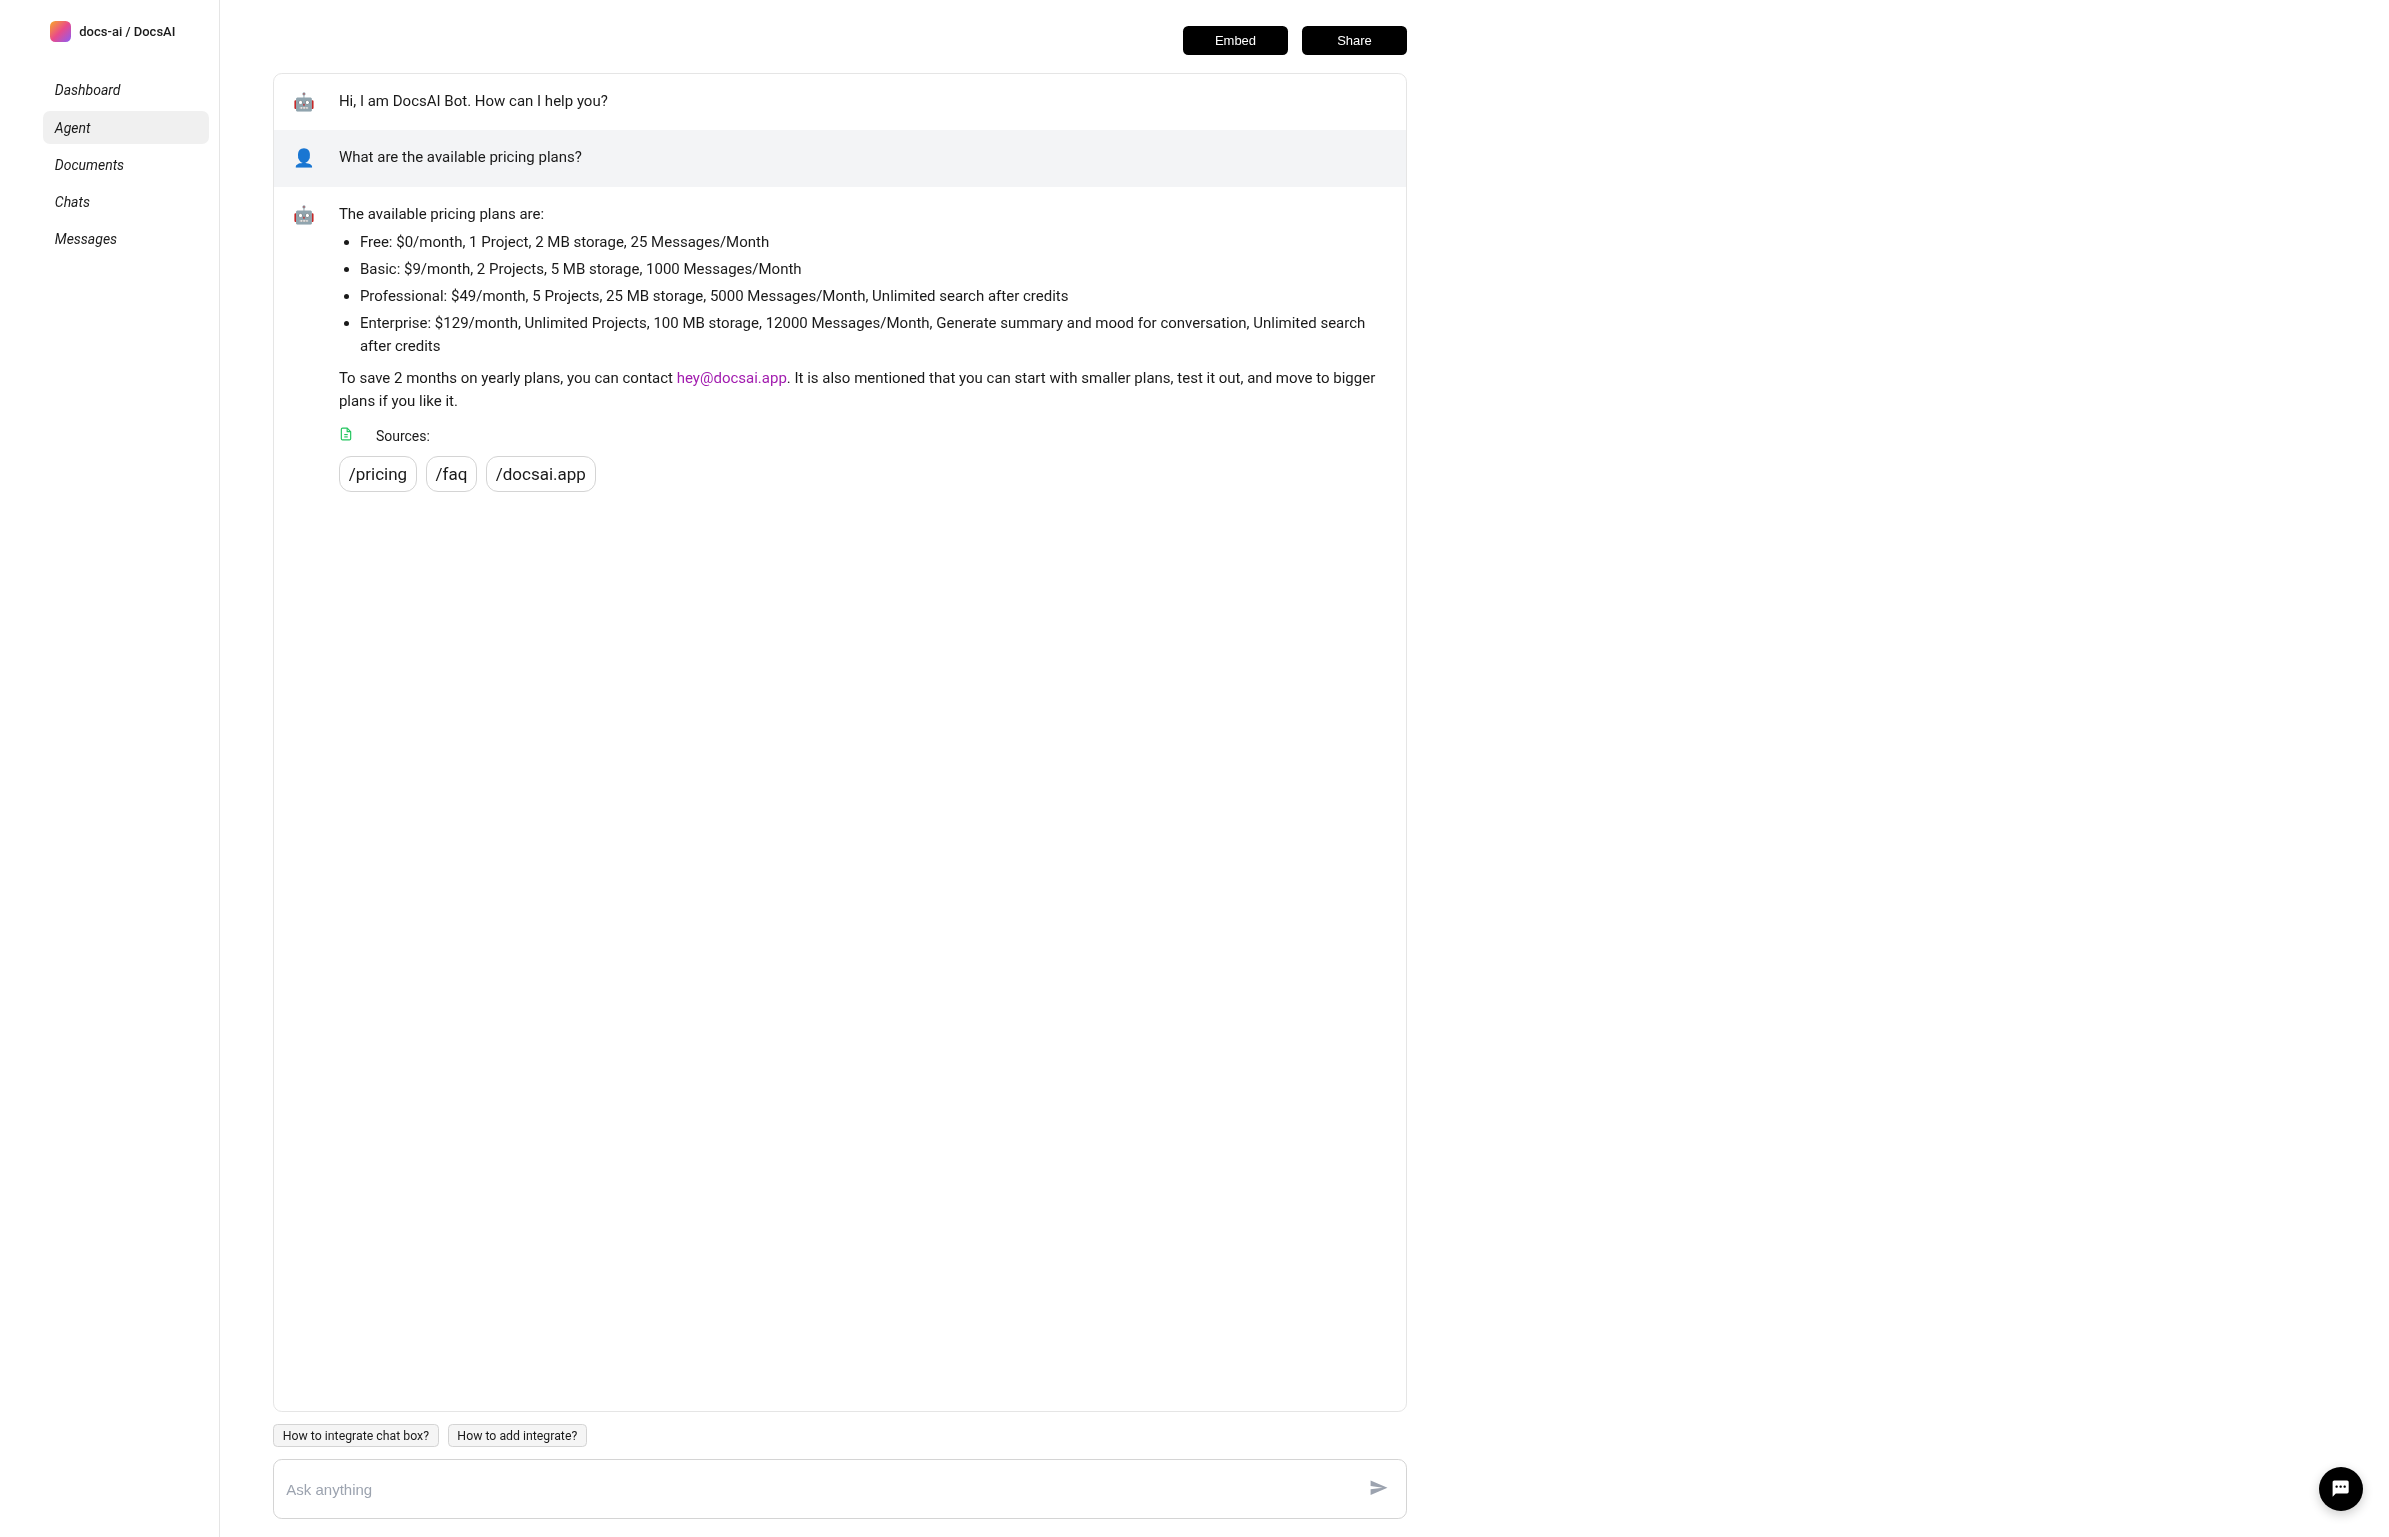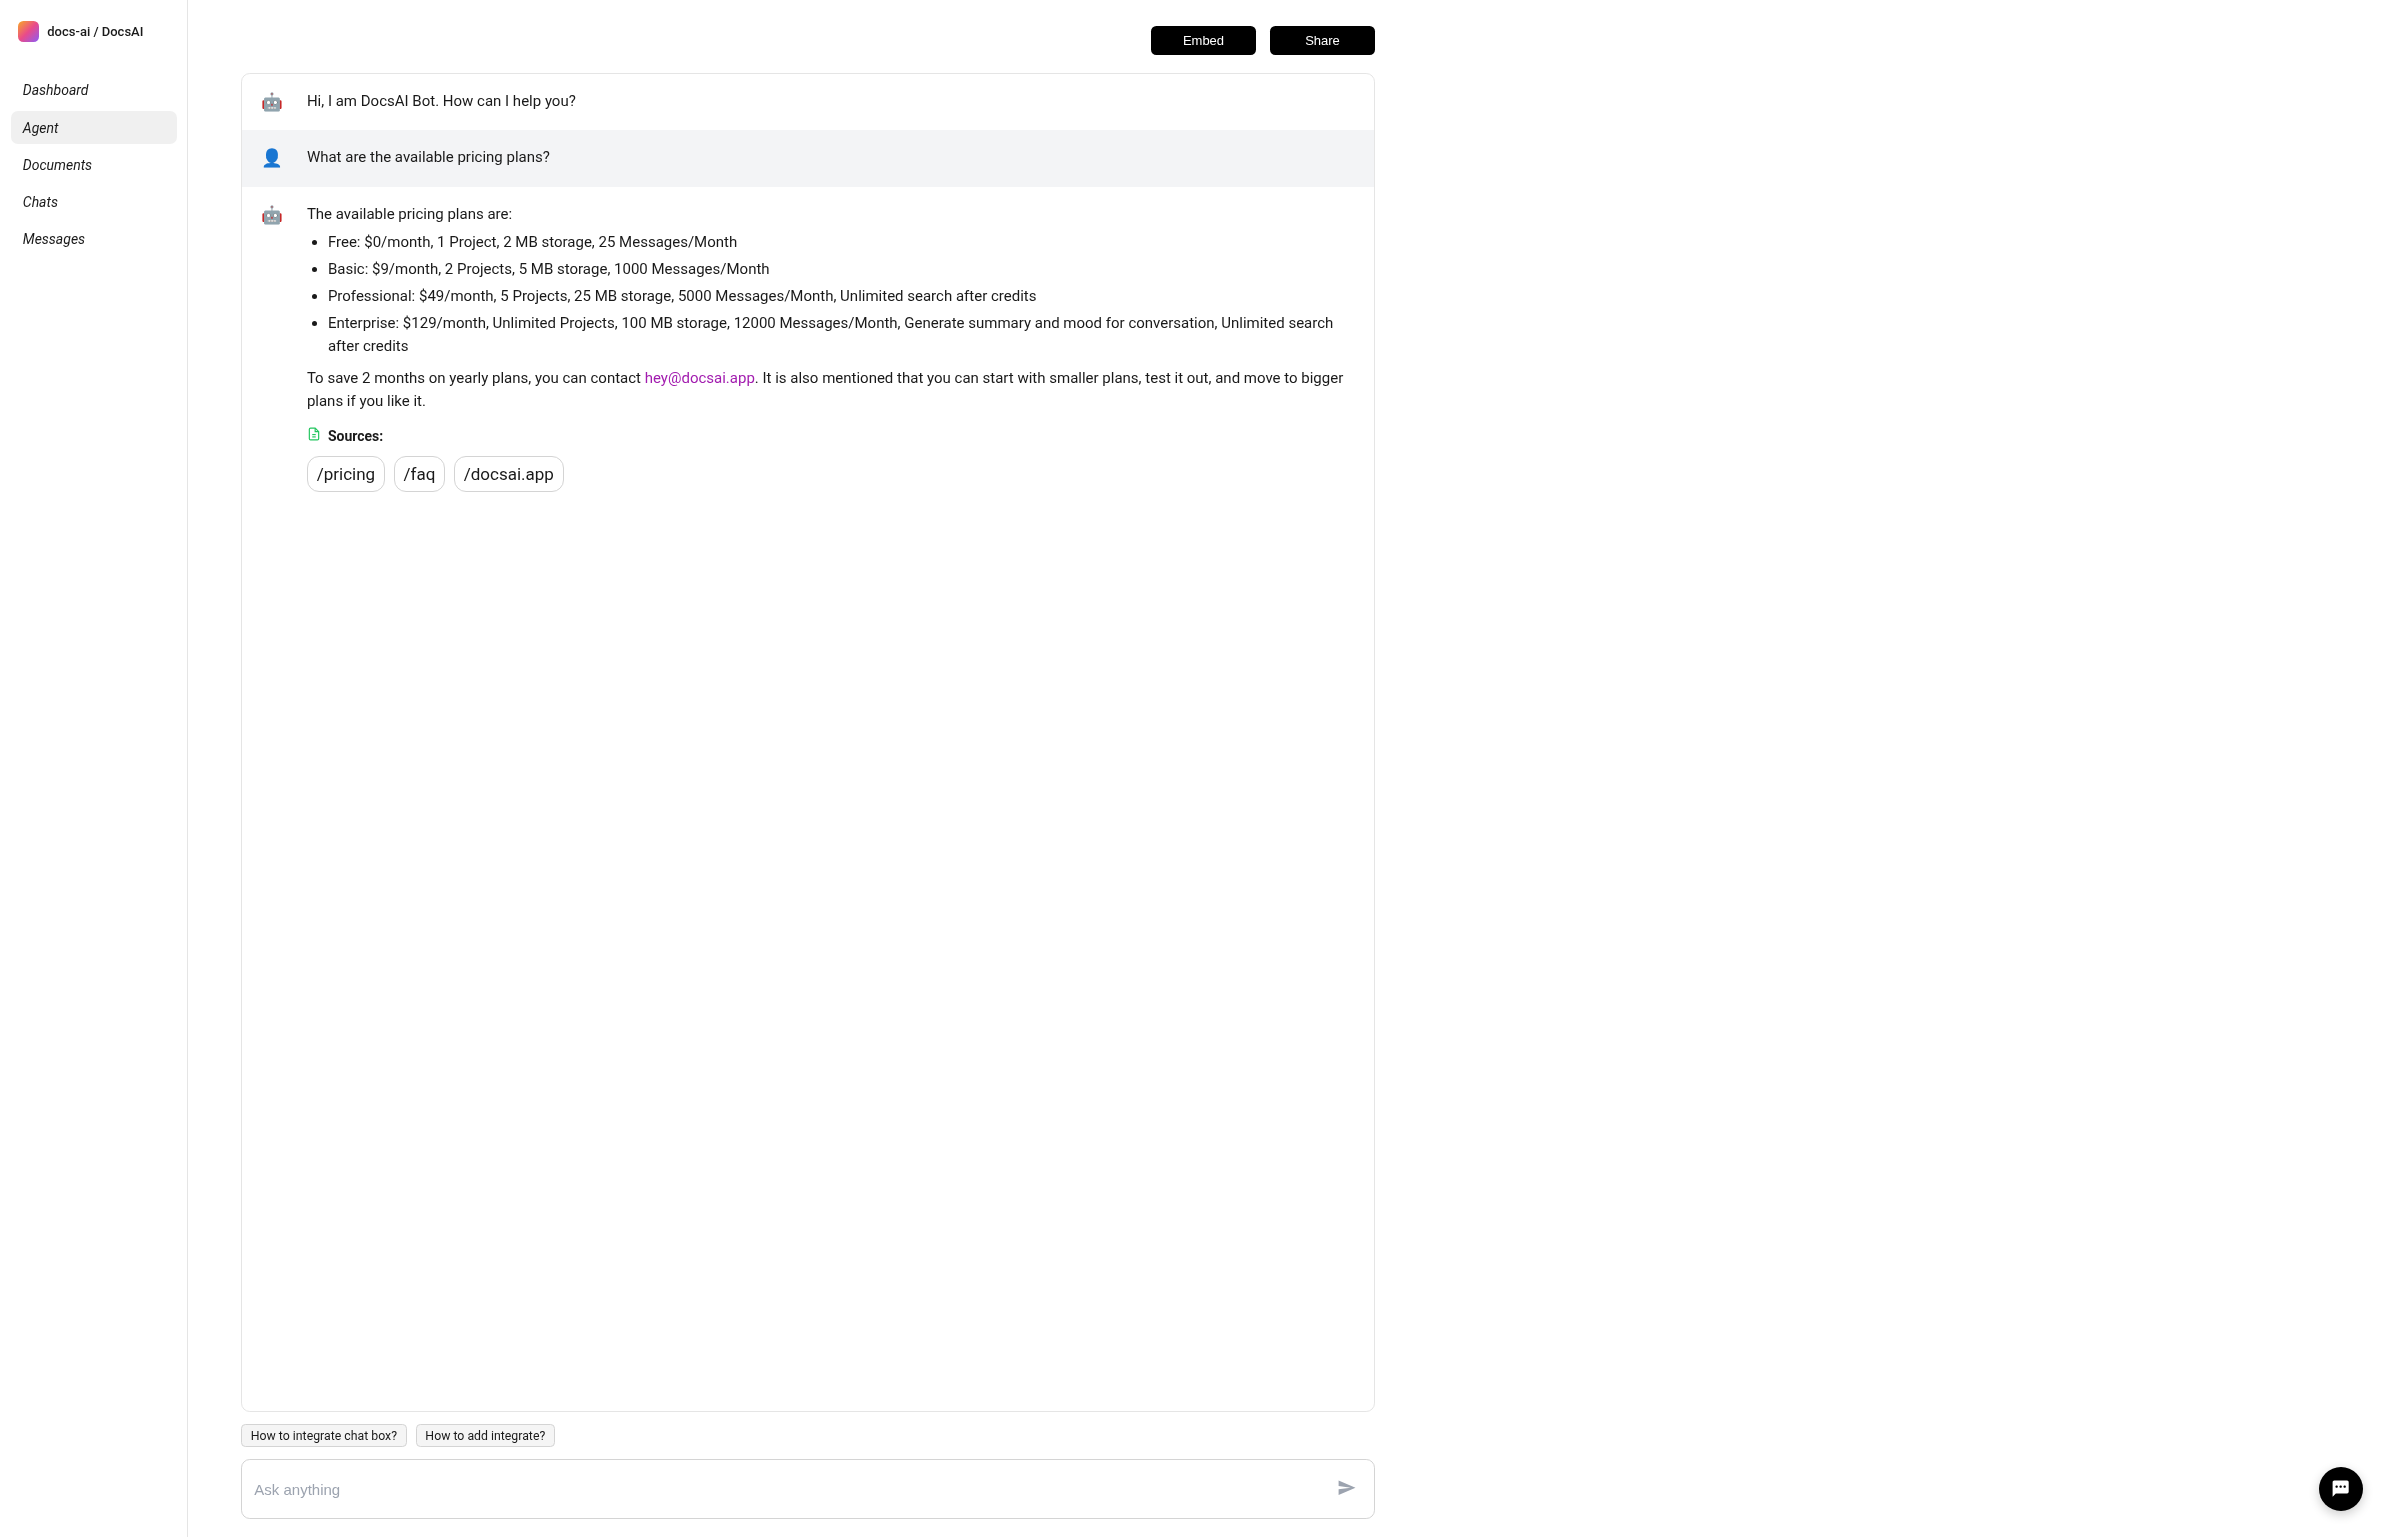--- a/index.html
+++ b/index.html
@@ -13,20 +13,21 @@
       color: #1a1a1a;
       display: flex;
       height: 100vh;
       overflow: hidden;
     }
     .sidebar {
       width: 188px;
       border-right: 0.9px solid #e5e5e5;
       padding: 17.6px 10.5px;
       flex-shrink: 0;
+      margin-left: 32px;
     }
     .sidebar-header {
       display: flex;
       align-items: center;
       gap: 8.8px;
       padding: 3.5px 7px 24.6px 7px;
     }
     .logo-square {
       width: 21px;
       height: 21px;
@@ -119,24 +120,23 @@
     .msg-body li {
       margin-bottom: 3.5px;
     }
     .msg-body a {
       color: #a21caf;
       text-decoration: none;
     }
     .sources-row {
       display: flex;
       align-items: center;
-      gap: 7px;
+      gap: 23px;
       margin-top: 12.3px;
       font-size: 14px;
-      font-weight: bold;
     }
     .sources-row .file-icon {
       color: #22c55e;
     }
     .source-chips {
       display: flex;
       gap: 8.8px;
       margin-top: 8.8px;
     }
     .chip {

